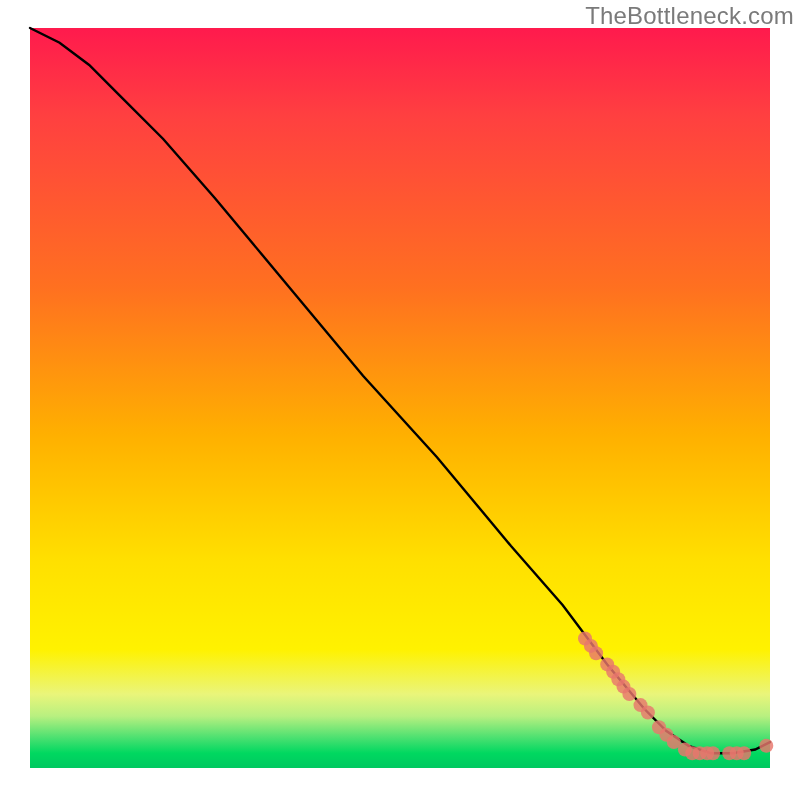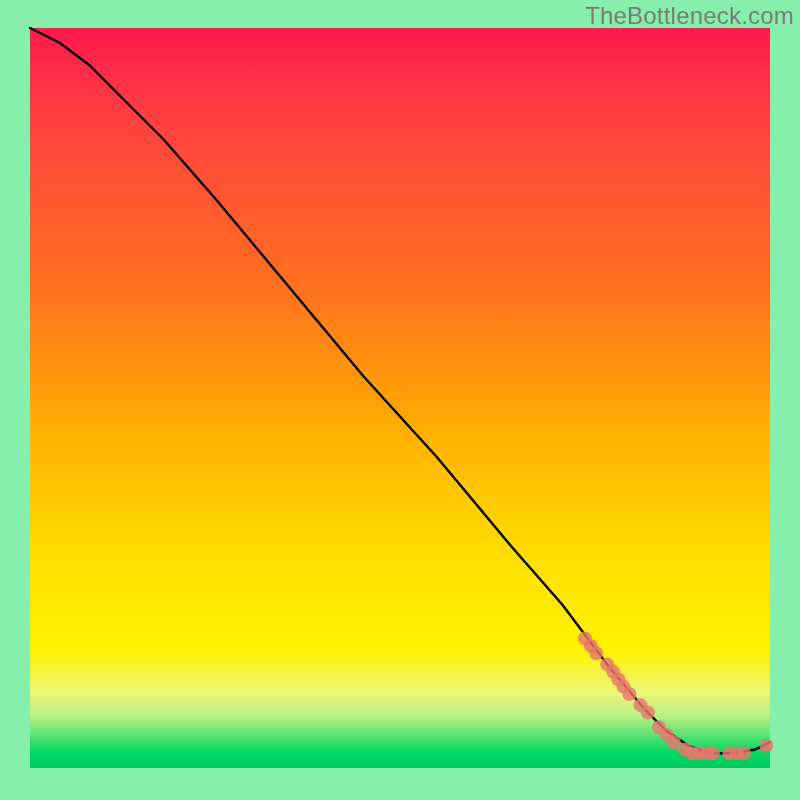--- a/index.html
+++ b/index.html
@@ -8,21 +8,21 @@
     width: 800px;
     height: 800px;
     background: #000;
     overflow: hidden;
     font-family: Arial, Helvetica, sans-serif;
   }
   .frame {
     position: relative;
     width: 800px;
     height: 800px;
-    background: #86efac;
+    background: #ffffff;
   }
   .plot-area {
     position: absolute;
     left: 30px;
     top: 28px;
     width: 740px;
     height: 740px;
     
     background: linear-gradient(
       to bottom,

